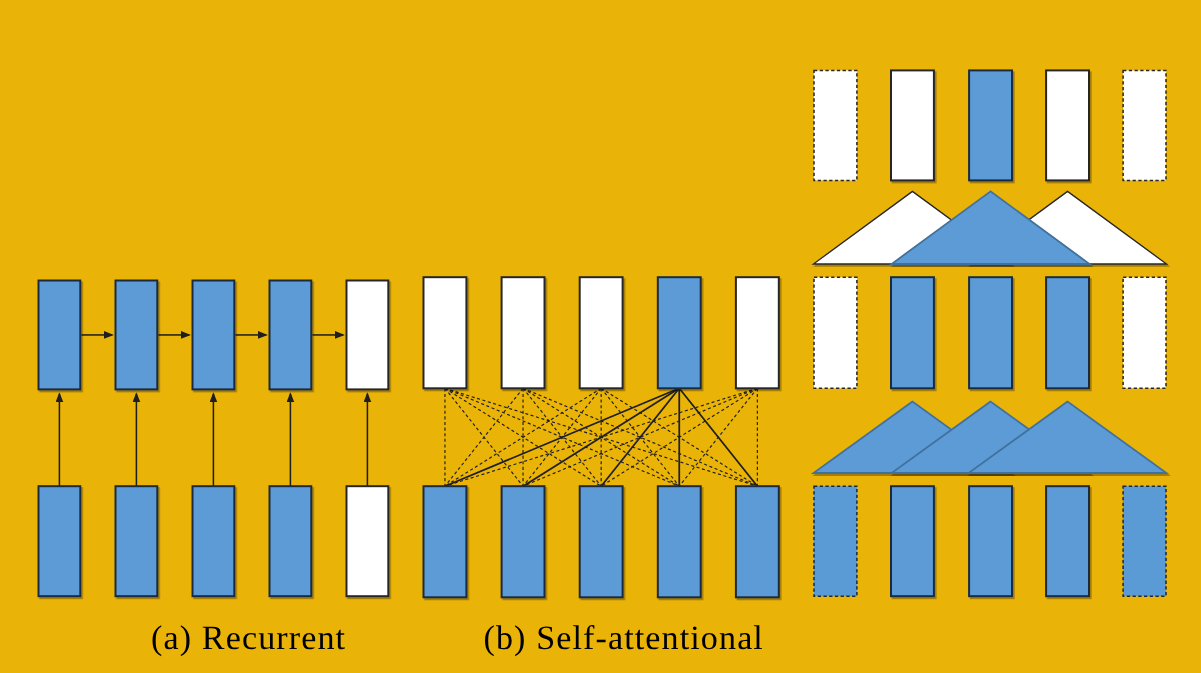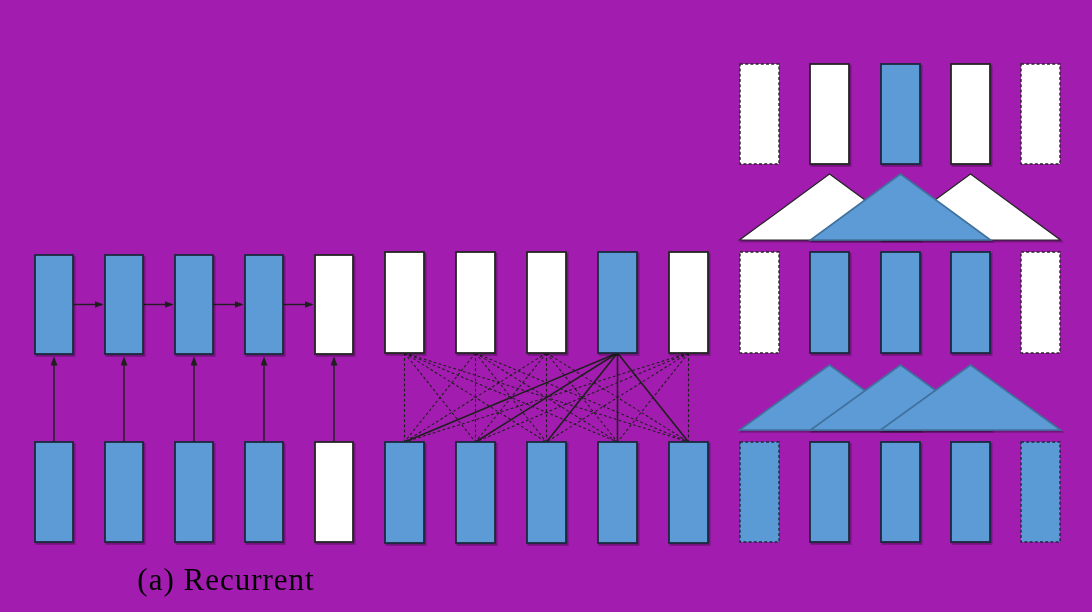--- a/index.html
+++ b/index.html
@@ -1,19 +1,19 @@
 <!DOCTYPE html>
 <html><head>
 <meta charset="utf-8">
 <style>
   html,body{margin:0;padding:0;background:#ffffff;}
   .stage{
     position:relative;
     width:1092px;height:612px;
-    background:#a21caf;
+    background:#eab308;
     overflow:hidden;
     font-family:"Liberation Serif","DejaVu Serif",serif;
   }
   .stage svg{position:absolute;left:0;top:0;}
   .caption{
     position:absolute;
     top:562px;
     transform:translateX(-50%);
     font-size:31px;
     letter-spacing:1px;
@@ -104,13 +104,14 @@
       <rect x="881" y="252" width="39" height="101" fill="#5b9bd5" stroke="#1b2a3d" stroke-width="1.8" filter="url(#ds)"></rect>
       <rect x="951" y="252" width="39" height="101" fill="#5b9bd5" stroke="#1b2a3d" stroke-width="1.8" filter="url(#ds)"></rect>
       <rect x="1021" y="252" width="39" height="101" fill="#ffffff" stroke="#262626" stroke-width="1.4" stroke-dasharray="3 2.2"></rect>
       <rect x="740" y="442" width="39" height="100" fill="#5b9bd5" stroke="#1b2a3d" stroke-width="1.4" stroke-dasharray="3 2.2"></rect>
       <rect x="810" y="442" width="39" height="100" fill="#5b9bd5" stroke="#1b2a3d" stroke-width="1.8" filter="url(#ds)"></rect>
       <rect x="881" y="442" width="39" height="100" fill="#5b9bd5" stroke="#1b2a3d" stroke-width="1.8" filter="url(#ds)"></rect>
       <rect x="951" y="442" width="39" height="100" fill="#5b9bd5" stroke="#1b2a3d" stroke-width="1.8" filter="url(#ds)"></rect>
       <rect x="1021" y="442" width="39" height="100" fill="#5b9bd5" stroke="#1b2a3d" stroke-width="1.4" stroke-dasharray="3 2.2"></rect>
     </svg>
   <div class="caption" style="left:226px">(a) Recurrent</div>
+  <div class="caption" style="left:567px">(b) Self-attentional</div>
 </div>
 
 </body></html>

